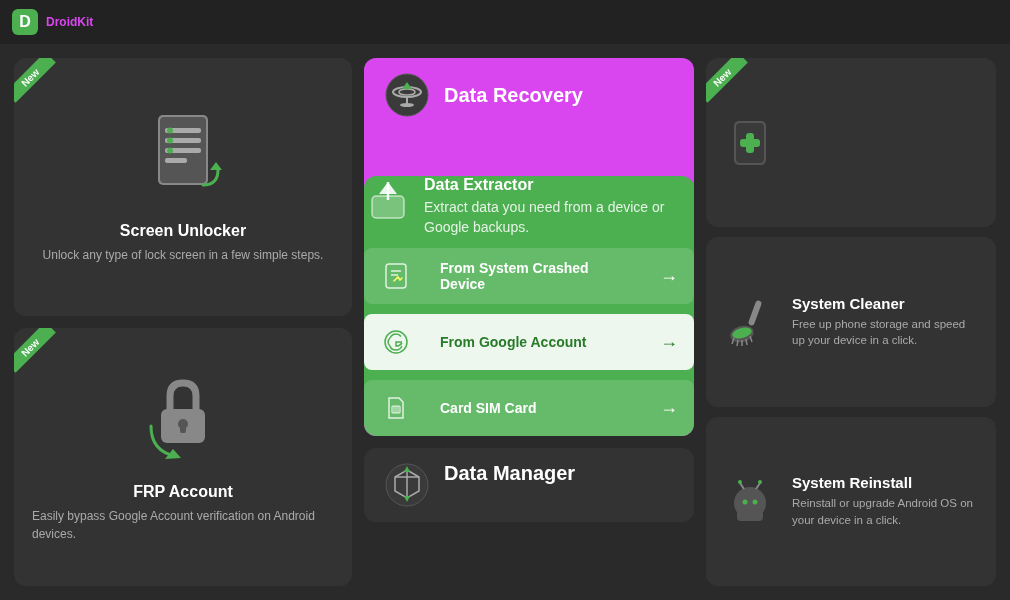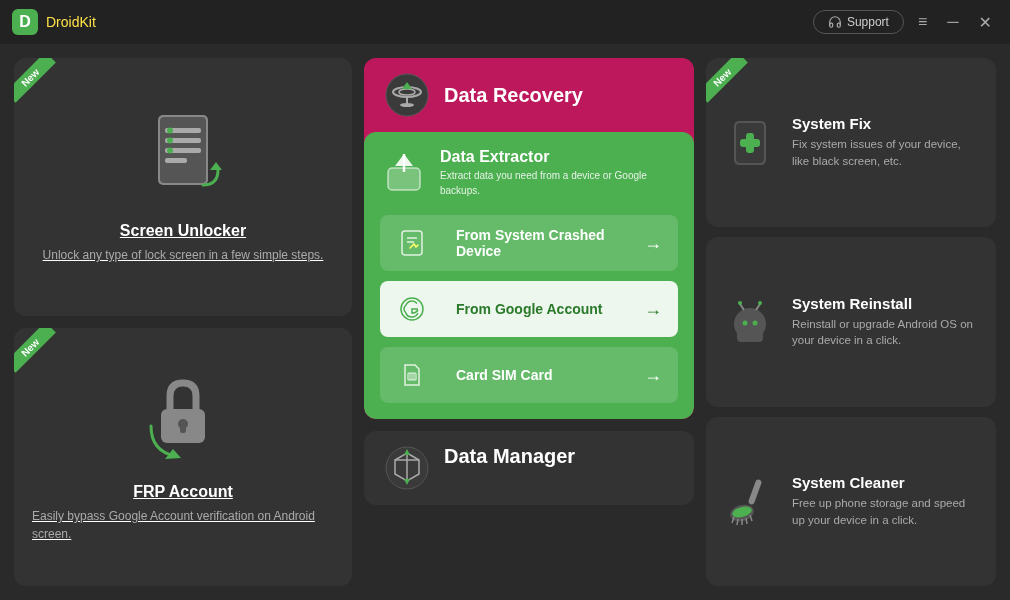--- a/index.html
+++ b/index.html
@@ -23,21 +23,21 @@
     }
     .title-bar-logo {
       width: 26px; height: 26px;
       background: #4caf50;
       border-radius: 6px;
       display: flex; align-items: center; justify-content: center;
       font-weight: bold; font-size: 14px; color: #fff;
       margin-right: 8px;
     }
     .title-bar-name {
-      font-size: 14px; color: #fde047; font-weight: 400;
+      font-size: 12px; color: #d946ef; font-weight: 700;
     }
     .title-bar-controls {
       margin-left: auto;
       display: flex; align-items: center; gap: 8px;
     }
     .btn-support {
       border: 1px solid #555;
       border-radius: 20px;
       padding: 4px 14px;
       font-size: 12px; color: #ccc;
@@ -57,21 +57,20 @@
       gap: 12px;
     }
 
     
     .left-panel {
       display: flex;
       flex-direction: column;
       gap: 12px;
       width: 338px;
       flex-shrink: 0;
-      text-decoration: underline;
     }
 
     .feature-card {
       background: #333;
       border-radius: 12px;
       display: flex;
       flex-direction: column;
       align-items: center;
       justify-content: center;
       flex: 1;
@@ -102,21 +101,21 @@
     
     .middle-panel {
       display: flex;
       flex-direction: column;
       gap: 12px;
       flex: 1;
     }
 
     
     .data-recovery-box {
-      background: #be185d;
+      background: #d946ef;
       border-radius: 12px;
       overflow: hidden;
     }
     .data-recovery-header {
       display: flex;
       align-items: center;
       gap: 14px;
       padding: 14px 20px;
       cursor: pointer;
     }
@@ -126,39 +125,39 @@
     }
     .dr-title {
       font-size: 20px;
       font-weight: 700;
     }
 
     
     .data-recovery-expanded {
       background: #4caf50;
       border-radius: 12px;
-      padding: 16px;
       display: flex;
       flex-direction: column;
       gap: 10px;
+      margin-top: 44px;
     }
     .extractor-row {
       display: flex;
       align-items: flex-start;
       gap: 12px;
     }
     .extractor-icon {
       font-size: 36px;
       flex-shrink: 0;
     }
     .extractor-info .ext-title {
       font-size: 16px; font-weight: 700; color: #fff;
     }
     .extractor-info .ext-desc {
-      font-size: 10px; color: rgba(255,255,255,0.85); line-height: 1.45;
+      font-size: 14px; color: rgba(255,255,255,0.85); line-height: 1.45;
       margin-top: 3px;
     }
 
     .sub-option {
       background: rgba(255,255,255,0.15);
       border-radius: 8px;
       padding: 12px 16px;
       display: flex;
       align-items: center;
       gap: 28px;
@@ -269,33 +268,20 @@
     }
   </style>
 </head>
 <body>
 
 <div class="title-bar">
   <div class="title-bar-logo">
     <span class="icon-droidkit">D</span>
   </div>
   <span class="title-bar-name">DroidKit</span>
-  <div class="title-bar-controls">
-    <button class="btn-support">
-      <svg width="14" height="14" viewBox="0 0 24 24" fill="none" stroke="#aaa" stroke-width="2">
-        <path d="M3 18v-6a9 9 0 0 1 18 0v6"></path>
-        <path d="M21 19a2 2 0 0 1-2 2h-1a2 2 0 0 1-2-2v-3a2 2 0 0 1 2-2h3z"></path>
-        <path d="M3 19a2 2 0 0 0 2 2h1a2 2 0 0 0 2-2v-3a2 2 0 0 0-2-2H3z"></path>
-      </svg>
-      <span>Support</span>
-    </button>
-    <span class="wc-btn">≡</span>
-    <span class="wc-btn">─</span>
-    <span class="wc-btn">✕</span>
-  </div>
 </div>
 
 <div class="main">
 
   <div class="left-panel">
 
     <div class="feature-card">
       <div class="ribbon" data-label="New"></div>
       <div class="card-icon">
         <svg width="80" height="90" viewBox="0 0 80 90">
@@ -330,21 +316,21 @@
           <path d="M27 38 V25 Q27 12 40 12 Q53 12 53 25 V38" stroke="#888" stroke-width="7" fill="none" stroke-linecap="round"></path>
 
           <circle cx="40" cy="53" r="5" fill="#555"></circle>
           <rect x="37" y="53" width="6" height="9" rx="2" fill="#555"></rect>
 
           <path d="M8 55 Q8 80 32 85" stroke="#4caf50" stroke-width="3" fill="none" stroke-linecap="round"></path>
           <polygon points="30,78 38,87 22,88" fill="#4caf50"></polygon>
         </svg>
       </div>
       <div class="card-title">FRP Account</div>
-      <div class="card-desc">Easily bypass Google Account verification on Android screen.</div>
+      <div class="card-desc">Easily bypass Google Account verification on Android devices.</div>
     </div>
   </div>
 
   <div class="middle-panel">
 
     <div class="data-recovery-box">
       <div class="data-recovery-header">
         <div class="dr-icon-wrap">
           <svg width="46" height="46" viewBox="0 0 46 46">
             <circle cx="23" cy="23" r="21" fill="#3a3a3a" stroke="#555" stroke-width="1"></circle>
@@ -445,47 +431,20 @@
       <div class="side-card-icon">
         <svg width="52" height="52" viewBox="0 0 52 52">
 
           <rect x="10" y="4" width="32" height="44" rx="5" fill="#555"></rect>
           <rect x="12" y="6" width="28" height="40" rx="4" fill="#3a3a3a"></rect>
 
           <rect x="22" y="16" width="8" height="20" rx="3" fill="#4caf50"></rect>
           <rect x="16" y="22" width="20" height="8" rx="3" fill="#4caf50"></rect>
         </svg>
       </div>
-      <div class="side-card-info">
-        <div class="sc-title">System Fix</div>
-        <div class="sc-desc">Fix system issues of your device, like black screen, etc.</div>
-      </div>
-    </div>
-
-    <div class="side-card">
-      <div class="side-card-icon">
-        <svg width="52" height="52" viewBox="0 0 52 52">
-
-          <circle cx="26" cy="28" r="16" fill="#555"></circle>
-
-          <line x1="20" y1="14" x2="16" y2="8" stroke="#888" stroke-width="2"></line>
-          <line x1="32" y1="14" x2="36" y2="8" stroke="#888" stroke-width="2"></line>
-          <circle cx="16" cy="7" r="2" fill="#4caf50"></circle>
-          <circle cx="36" cy="7" r="2" fill="#4caf50"></circle>
-
-          <circle cx="21" cy="27" r="2.5" fill="#4caf50"></circle>
-          <circle cx="31" cy="27" r="2.5" fill="#4caf50"></circle>
-
-          <rect x="13" y="34" width="26" height="12" rx="4" fill="#555"></rect>
-        </svg>
-      </div>
-      <div class="side-card-info">
-        <div class="sc-title">System Reinstall</div>
-        <div class="sc-desc">Reinstall or upgrade Android OS on your device in a click.</div>
-      </div>
     </div>
 
     <div class="side-card">
       <div class="side-card-icon">
         <svg width="52" height="52" viewBox="0 0 52 52">
 
           <rect x="28" y="4" width="6" height="26" rx="3" fill="#888" transform="rotate(20 31 17)"></rect>
 
           <ellipse cx="18" cy="38" rx="12" ry="8" fill="#555" transform="rotate(-15 18 38)"></ellipse>
           <ellipse cx="18" cy="37" rx="10" ry="5" fill="#4caf50" transform="rotate(-15 18 37)"></ellipse>
@@ -496,14 +455,37 @@
           <line x1="22" y1="43" x2="23" y2="49" stroke="#888" stroke-width="1.5"></line>
           <line x1="26" y1="40" x2="28" y2="46" stroke="#888" stroke-width="1.5"></line>
         </svg>
       </div>
       <div class="side-card-info">
         <div class="sc-title">System Cleaner</div>
         <div class="sc-desc">Free up phone storage and speed up your device in a click.</div>
       </div>
     </div>
 
+    <div class="side-card">
+      <div class="side-card-icon">
+        <svg width="52" height="52" viewBox="0 0 52 52">
+
+          <circle cx="26" cy="28" r="16" fill="#555"></circle>
+
+          <line x1="20" y1="14" x2="16" y2="8" stroke="#888" stroke-width="2"></line>
+          <line x1="32" y1="14" x2="36" y2="8" stroke="#888" stroke-width="2"></line>
+          <circle cx="16" cy="7" r="2" fill="#4caf50"></circle>
+          <circle cx="36" cy="7" r="2" fill="#4caf50"></circle>
+
+          <circle cx="21" cy="27" r="2.5" fill="#4caf50"></circle>
+          <circle cx="31" cy="27" r="2.5" fill="#4caf50"></circle>
+
+          <rect x="13" y="34" width="26" height="12" rx="4" fill="#555"></rect>
+        </svg>
+      </div>
+      <div class="side-card-info">
+        <div class="sc-title">System Reinstall</div>
+        <div class="sc-desc">Reinstall or upgrade Android OS on your device in a click.</div>
+      </div>
+    </div>
+
   </div>
 </div>
 
 </body></html>

